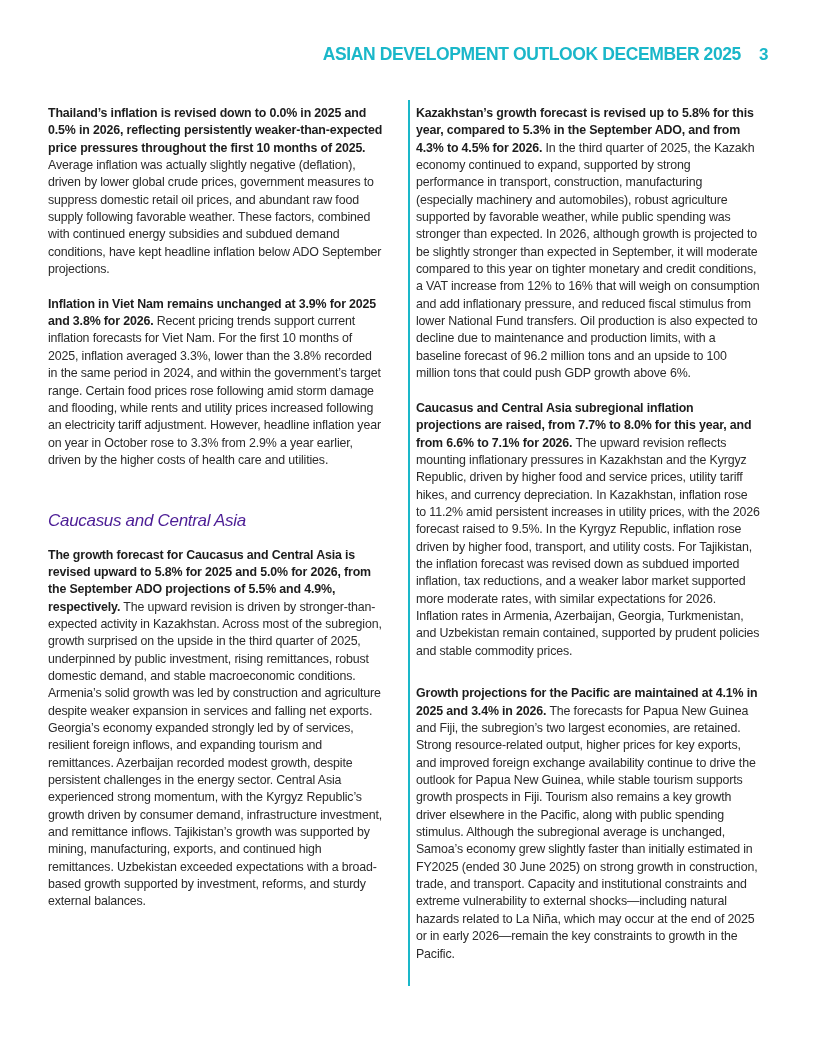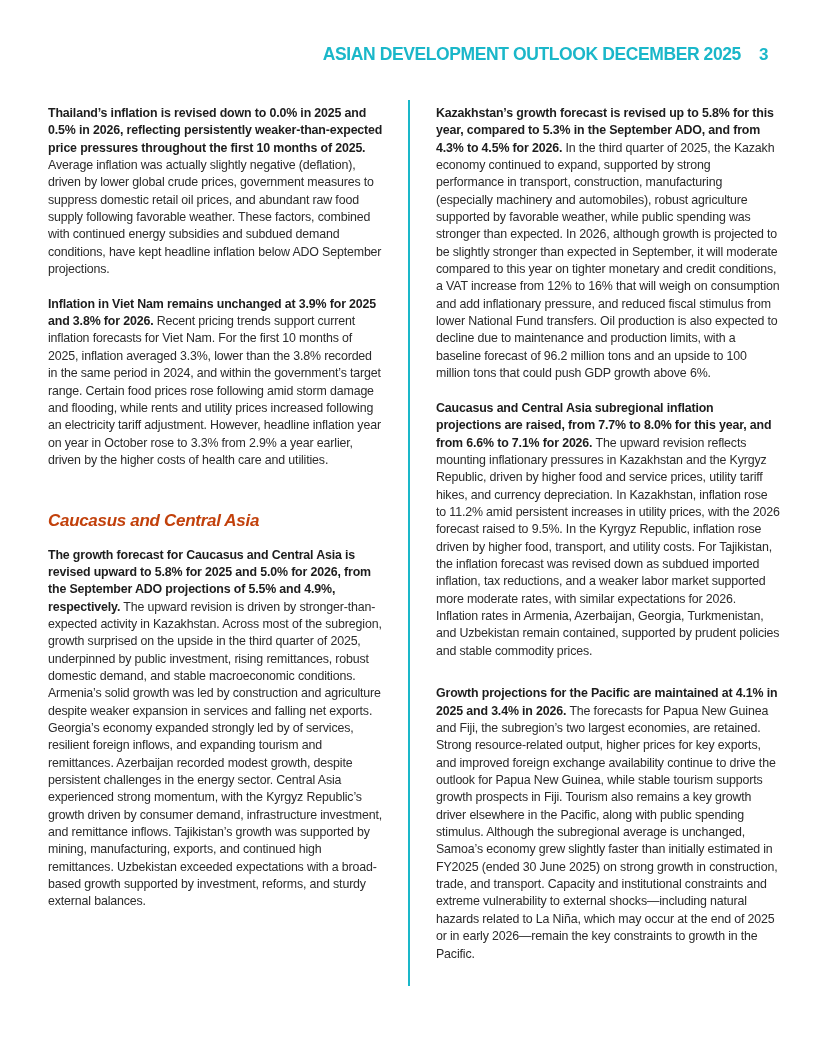--- a/index.html
+++ b/index.html
@@ -39,45 +39,45 @@
       top: 105px;
       font-size: 12.4px;
       line-height: 17.35px;
       letter-spacing: -0.15px;
     }
     .col-left {
       left: 48px;
       width: 336px;
     }
     .col-right {
-      left: 436px;
+      left: 416px;
       width: 344px;
     }
     .divider {
       position: absolute;
       left: 408px;
       top: 100px;
       width: 1.5px;
       height: 886px;
       background: #1ab7c9;
     }
     p {
       margin: 0 0 17.35px 0;
     }
     p b {
       font-weight: bold;
       color: #1d1d1d;
     }
     .section-heading {
       font-style: italic;
-      color: #c2410c;
+      color: #4c1d95;
       font-size: 17px;
       line-height: 20px;
       margin: 16px 0 16px 0;
-      font-weight: bold;
+      font-weight: normal;
       letter-spacing: -0.3px;
     }
     .spacer-big {
       height: 8px;
     }
   </style>
 </head>
 <body>
 
 <header class="running-header">

